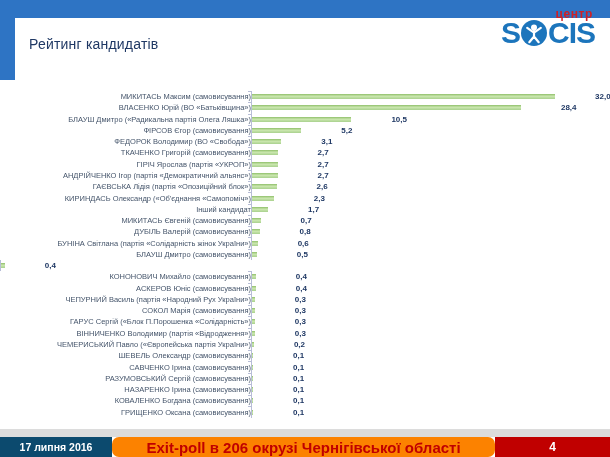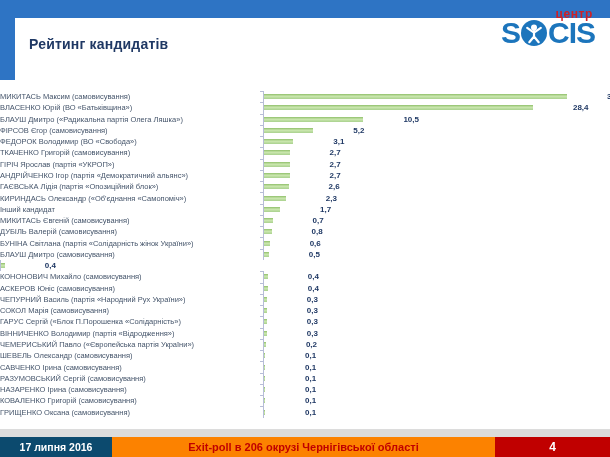--- a/index.html
+++ b/index.html
@@ -1,42 +1,42 @@
 <!DOCTYPE html>
 <html><head>
 <meta charset="utf-8">
 <style>
   html,body{margin:0;padding:0;background:#fff;}
   body{width:610px;height:457px;position:relative;overflow:hidden;
        font-family:"Liberation Sans",sans-serif;}
   .slide{position:absolute;inset:0;background:#fff;}
   .top-bar{position:absolute;left:0;top:0;width:610px;height:18px;background:#2E74C4;}
   .left-bar{position:absolute;left:0;top:18px;width:15px;height:62px;background:#2E74C4;}
-  .title{position:absolute;left:29px;top:36px;font-size:14px;font-weight:bold;color:#1F3864;letter-spacing:.2px;}
+  .title{position:absolute;left:29px;top:36px;font-size:14px;font-weight:normal;color:#1F3864;letter-spacing:.2px;}
   .logo{position:absolute;right:15px;top:9px;text-align:right;}
   .logo-sub{color:#CE2026;font-weight:bold;font-size:12px;letter-spacing:.6px;margin-right:2px;line-height:10px;}
   .logo-main{color:#1C75BC;font-weight:bold;font-size:30px;line-height:28px;letter-spacing:-1px;
              display:flex;align-items:center;justify-content:flex-end;}
   .logo-o{width:26px;height:26px;margin:0 1px;display:block;}
   .chart{position:absolute;left:0;top:91px;right:12px;}
   .row{display:flex;height:11.28px;align-items:center;}
-  .cat{width:251px;flex:none;text-align:left;padding-right:12px;font-size:7.5px;
+  .cat{width:251px;flex:none;text-align:right;padding-right:0;font-size:7.5px;
        color:#44546A;white-space:nowrap;overflow:visible;}
   .barwrap{flex:1;align-self:stretch;border-left:1px solid #B7BDD7;display:flex;
            align-items:center;position:relative;}
   .barwrap::before{content:"";position:absolute;left:-4px;top:0;width:4px;height:1px;background:#B7BDD7;}
   .bar{height:5px;flex:none;
        background:linear-gradient(180deg,#8FBF6A 0%,#CBE7AF 45%,#A9D18E 100%);}
   .val{font-size:8px;font-weight:bold;color:#1F3864;margin-left:4px;white-space:nowrap;padding-left:36px;}
   .gray-strip{position:absolute;left:0;top:429px;width:610px;height:8px;background:#DCDCDC;}
   .footer{position:absolute;left:0;top:437px;width:610px;height:20px;display:flex;}
   .f-date{width:112px;flex:none;background:#0c4a6e;color:#fff;font-weight:bold;font-size:10.5px;
           display:flex;align-items:center;justify-content:center;}
-  .f-cap{flex:1;background:#FC8200;color:#C00000;font-weight:bold;font-size:11px;
-         display:flex;align-items:center;justify-content:center;}
+  .f-cap{flex:1;background:#FC8200;color:#C00000;font-weight:bold;font-size:15px;
+         display:flex;align-items:center;justify-content:center;border-radius:7px;}
   .f-page{width:115px;flex:none;background:#C00000;color:#fff;font-weight:bold;font-size:12px;
           display:flex;align-items:center;justify-content:center;}
 </style>
 </head>
 <body>
 
 <div class="slide">
   <div class="top-bar"></div>
   <div class="left-bar"></div>
 
@@ -238,21 +238,21 @@
         </div>
       </div>
       <div class="row">
         <div class="cat">НАЗАРЕНКО Ірина (самовисування)</div>
         <div class="barwrap">
           <div class="bar" style="width: 1px;"></div>
           <div class="val">0,1</div>
         </div>
       </div>
       <div class="row">
-        <div class="cat">КОВАЛЕНКО Григорій (самовисування)</div>
+        <div class="cat">КОВАЛЕНКО Богдана (самовисування)</div>
         <div class="barwrap">
           <div class="bar" style="width: 1px;"></div>
           <div class="val">0,1</div>
         </div>
       </div>
       <div class="row">
         <div class="cat">ГРИЩЕНКО Оксана (самовисування)</div>
         <div class="barwrap">
           <div class="bar" style="width: 1px;"></div>
           <div class="val">0,1</div>

